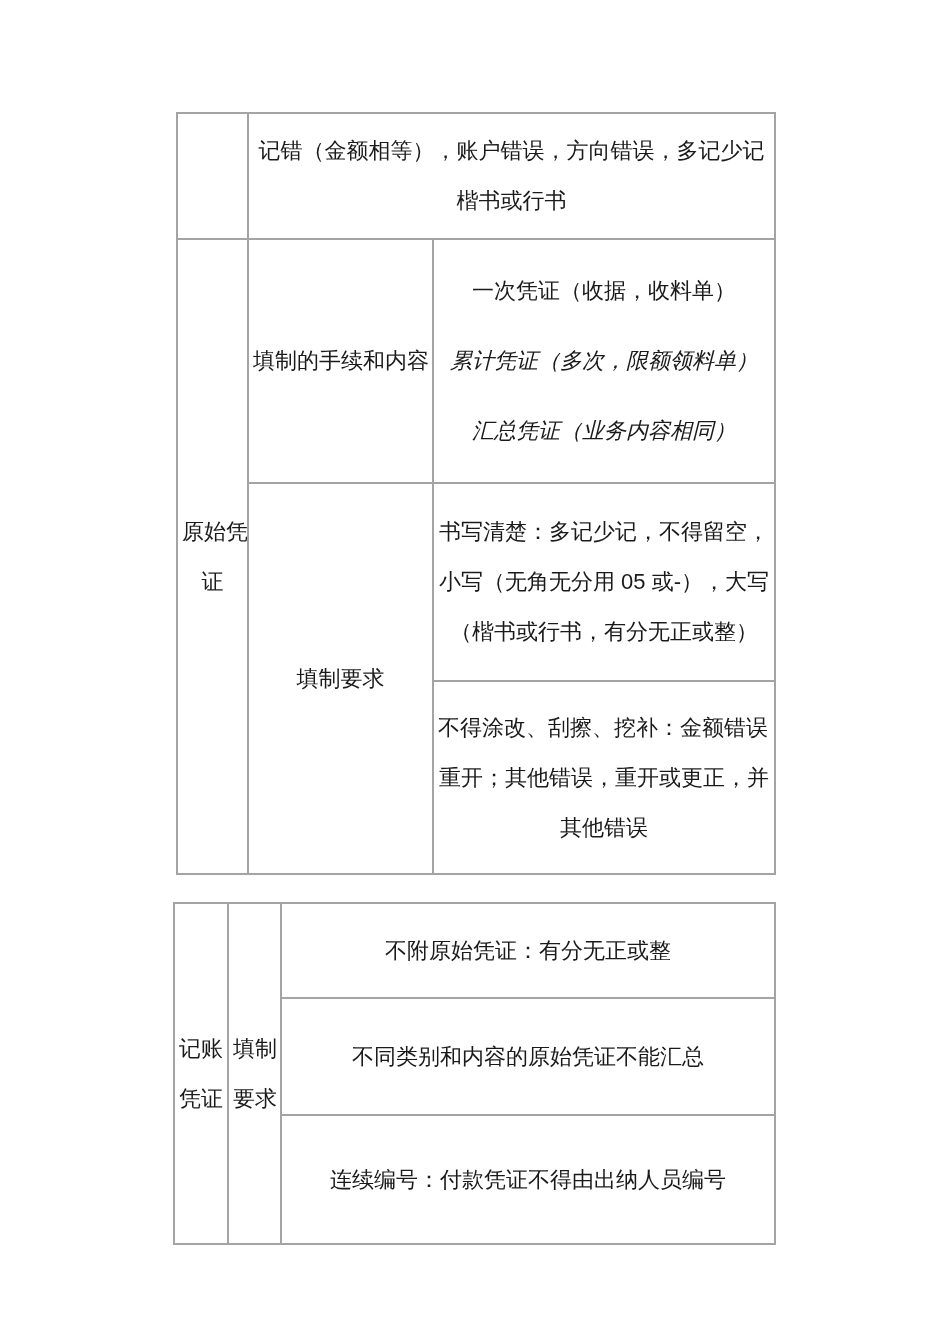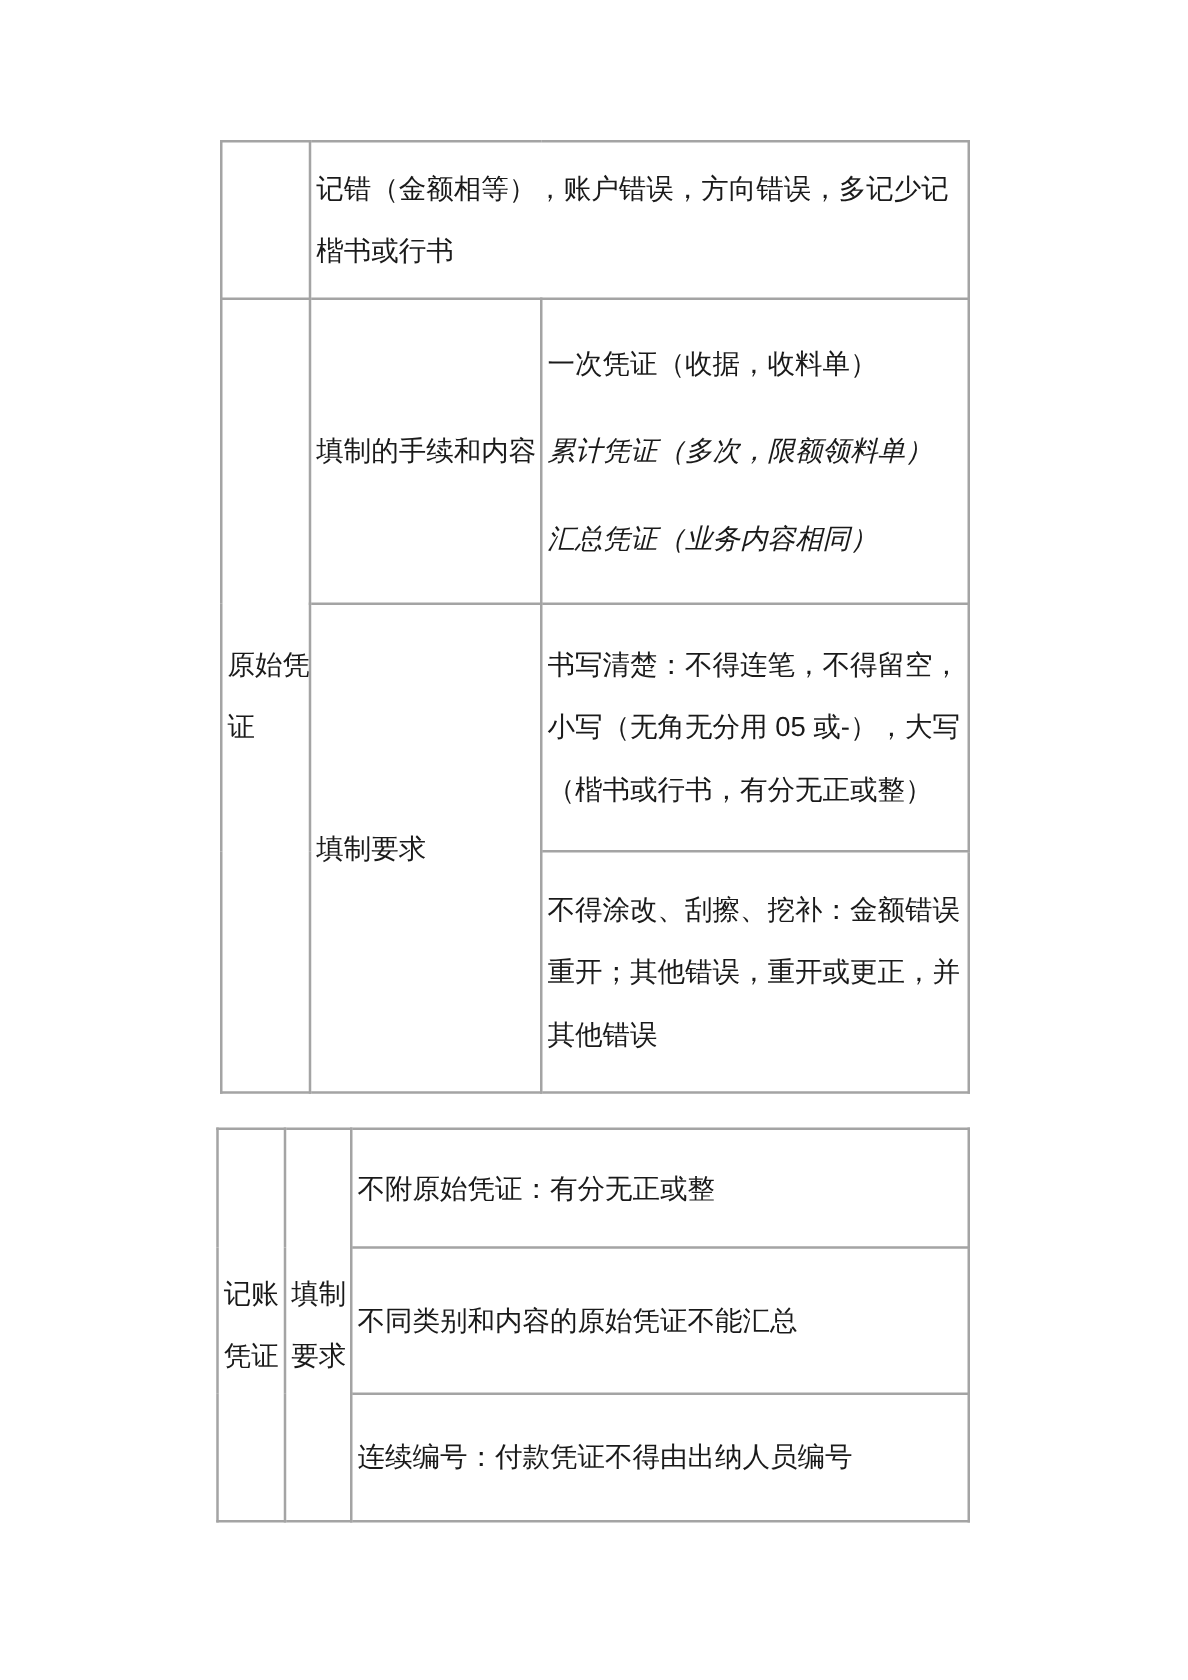--- a/index.html
+++ b/index.html
@@ -23,20 +23,21 @@
   }
   table.doc-table td {
     border: 2px solid #a4a4a4;
     vertical-align: middle;
     padding: 0 4px;
     font-size: 22px;
     line-height: 50px;
     overflow: hidden;
     word-break: keep-all;
     white-space: nowrap;
+    text-align: center;
   }
   table.doc-table td .line {
     line-height: 50px;
     white-space: nowrap;
   }
   td.va-top { vertical-align: top; }
   td .para { line-height: 50px; }
   td .para + .para { margin-top: 20px; font-style: italic; }
   #t1 { left: 176px; top: 112px; width: 598px; }
   #t2 { left: 173px; top: 902px; width: 601px; }
@@ -72,21 +73,21 @@
           <div class="para">一次凭证（收据，收料单）</div>
           <div class="para">累计凭证（多次，限额领料单）</div>
           <div class="para">汇总凭证（业务内容相同）</div>
         </td>
       </tr>
       <tr style="height:198px">
         <td rowspan="2">
           <div class="line">填制要求</div>
         </td>
         <td>
-          <div class="line">书写清楚：不得连笔，不得留空，</div>
+          <div class="line">书写清楚：多记少记，不得留空，</div>
           <div class="line">小写（无角无分用 05 或-），大写</div>
           <div class="line">（楷书或行书，有分无正或整）</div>
         </td>
       </tr>
       <tr style="height:193px">
         <td>
           <div class="line">不得涂改、刮擦、挖补：金额错误，</div>
           <div class="line">重开；其他错误，重开或更正，并</div>
           <div class="line">其他错误</div>
         </td>
@@ -112,21 +113,21 @@
         </td>
         <td>
           <div class="line">不附原始凭证：有分无正或整</div>
         </td>
       </tr>
       <tr style="height:117px">
         <td>
           <div class="line">不同类别和内容的原始凭证不能汇总</div>
         </td>
       </tr>
-      <tr style="height:102px">
+      <tr style="height:129px">
         <td>
           <div class="line">连续编号：付款凭证不得由出纳人员编号</div>
         </td>
       </tr>
     </tbody>
   </table>
 
 </div>
 
 </body></html>

